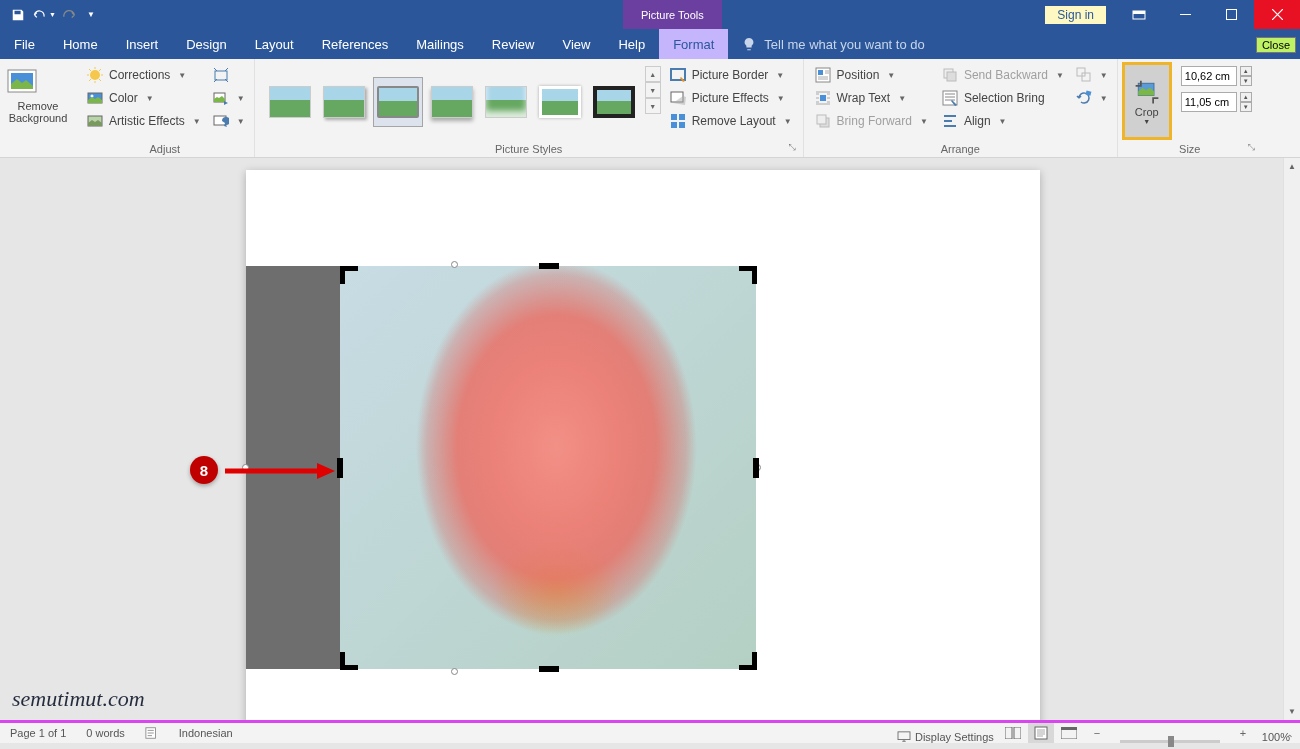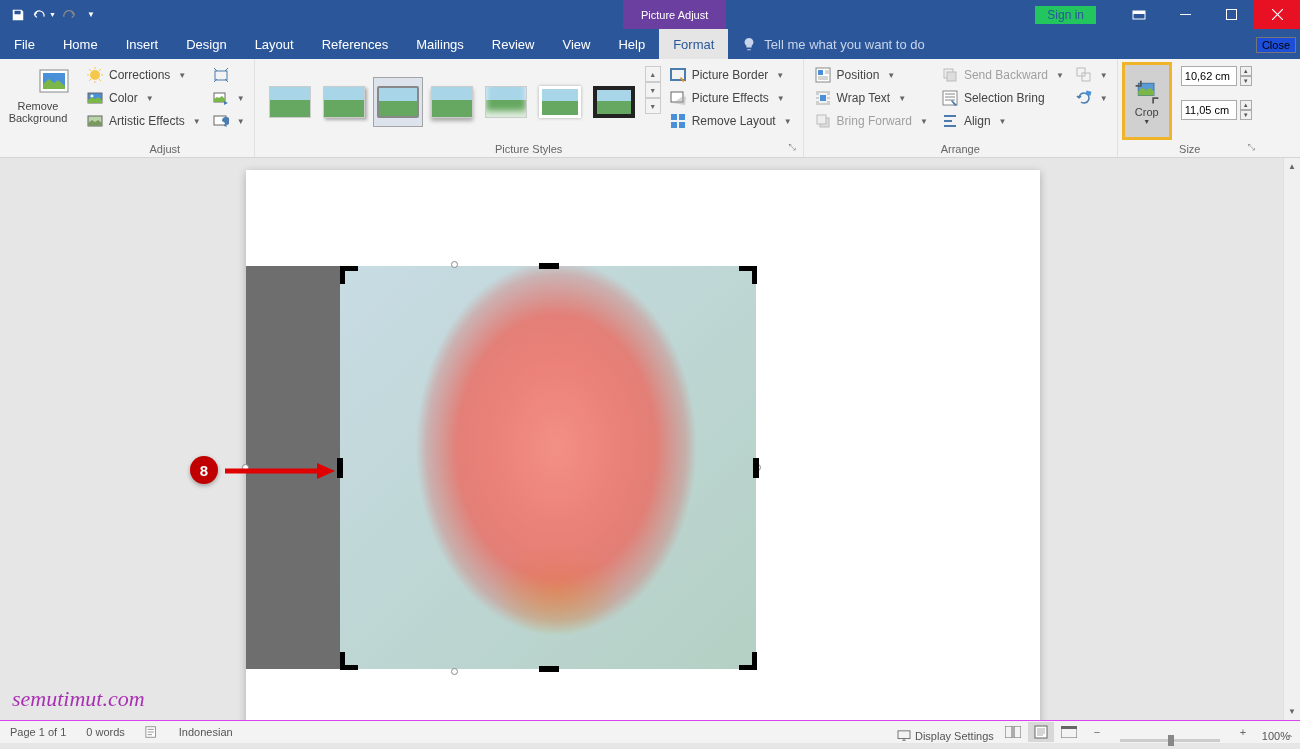--- a/index.html
+++ b/index.html
@@ -5,59 +5,59 @@
 * { margin: 0; padding: 0; box-sizing: border-box; font-family: "Segoe UI", Tahoma, sans-serif; }
 body { width: 1300px; height: 749px; background: #e6e6e6; overflow: hidden; position: relative; font-size: 12px; }
 
 
 .title-bar { height: 29px; background: #2b579a; display: flex; align-items: center; color: #fff; }
 .qat { display: flex; align-items: center; padding: 0 6px; gap: 2px; }
 .qat-btn { width: 24px; height: 24px; display: flex; align-items: center; justify-content: center; color: #fff; cursor: pointer; }
 .title-center { flex: 1; text-align: center; font-size: 12px; }
 .contextual-tab { background: #6b3fa0; height: 29px; display: flex; align-items: center; padding: 0 18px; font-size: 11px; color: #fff; position: absolute; left: 623px; top: 0; }
 .win-controls { display: flex; align-items: center; margin-left: auto; }
-.signin-btn { background: #22c55e; color: #2b579a; padding: 2px 12px; font-size: 12px; margin-right: 20px; cursor: pointer; }
+.signin-btn { background: #fef9c3; color: #2b579a; padding: 2px 12px; font-size: 12px; margin-right: 10px; cursor: pointer; }
 .win-btn { width: 46px; height: 29px; display: flex; align-items: center; justify-content: center; cursor: pointer; }
 .win-close { background: #e81123; }
-.close-tooltip { position: absolute; right: 4px; top: 37px; background: #1d4ed8; border: 1px solid #767676; padding: 1px 5px; font-size: 11px; color: #000; z-index: 100; }
+.close-tooltip { position: absolute; right: 4px; top: 37px; background: #bef264; border: 1px solid #767676; padding: 1px 5px; font-size: 11px; color: #000; z-index: 100; }
 
 
 .tabs-row { height: 30px; background: #2b579a; display: flex; align-items: stretch; }
 .tab { padding: 0 14px; display: flex; align-items: center; color: #fff; font-size: 13px; cursor: pointer; }
-.tab.active { background: #e5e5e5; color: #2b579a; }
+.tab.active { background: #c4b5fd; color: #2b579a; }
 .tell-me { flex: 1; display: flex; align-items: center; padding: 0 14px; color: #c8d5ea; font-size: 13px; gap: 8px; }
 .share { display: flex; align-items: center; padding: 0 10px; color: #fff; gap: 5px; font-size: 13px; }
 
 
 .ribbon { height: 99px; background: #f3f3f3; border-bottom: 1px solid #d4d4d4; display: flex; }
 .group { border-right: 1px solid #e1e1e1; padding: 3px 4px 0; display: flex; flex-direction: column; height: 100%; position: relative; }
 .group-label { text-align: center; font-size: 11px; color: #666; padding: 2px 0; }
 .group-body { flex: 1; display: flex; }
 .group-launcher { position: absolute; right: 2px; bottom: 3px; width: 12px; height: 12px; color: #777; font-size: 9px; cursor: pointer; }
 
-.big-btn { width: 68px; display: flex; flex-direction: column; align-items: flex-end; justify-content: center; padding: 4px 2px; cursor: pointer; font-size: 11px; text-align: center; color: #444; }
+.big-btn { width: 68px; display: flex; flex-direction: column; align-items: flex-start; justify-content: center; padding: 4px 2px; cursor: pointer; font-size: 11px; text-align: center; color: #444; }
 .big-btn .icon { width: 32px; height: 32px; margin-bottom: 2px; }
 
 .col { display: flex; flex-direction: column; gap: 1px; padding: 2px 3px; }
 .row-btn { display: flex; align-items: center; gap: 6px; padding: 2px 4px; font-size: 12px; color: #444; cursor: pointer; white-space: nowrap; height: 22px; }
 .row-btn.disabled { color: #a0a0a0; cursor: default; }
 .row-btn .dd { color: #666; font-size: 8px; margin-left: 2px; }
 .row-btn .icon16 { width: 16px; height: 16px; flex-shrink: 0; }
 
 .style-gallery { display: flex; align-items: center; gap: 4px; padding: 4px 24px 4px 6px; position: relative; }
 .style-thumb { width: 50px; height: 50px; border: 1px solid transparent; display: flex; align-items: center; justify-content: center; cursor: pointer; }
 .style-thumb.selected { border: 1px solid #a5a5a5; background: #dde3ec; }
 .thumb-pic { width: 42px; height: 32px; background: linear-gradient(to bottom, #a8d5e8 45%, #66a861 45%); border: 1px solid #ccc; position: relative; }
 .gallery-spinner { position: absolute; right: 2px; top: 4px; width: 16px; display: flex; flex-direction: column; }
 .gallery-spinner div { height: 16px; border: 1px solid #ccc; display: flex; align-items: center; justify-content: center; font-size: 7px; color: #666; cursor: pointer; background: #f3f3f3; }
 
 .crop-btn { display: flex; flex-direction: column; align-items: center; justify-content: center; padding: 4px 8px; cursor: pointer; font-size: 11px; color: #444; background: #d0d0d0; margin: 3px; height: 72px; outline: 3px solid #f0b429; outline-offset: 0px; }
 .crop-btn .icon { width: 28px; height: 28px; }
 
-.size-inputs { display: flex; flex-direction: column; gap: 14px; padding: 4px 6px; }
+.size-inputs { display: flex; flex-direction: column; gap: 6px; padding: 4px 6px; }
 .size-row { display: flex; align-items: center; gap: 3px; }
 .size-row input { width: 56px; height: 20px; border: 1px solid #ababab; font-size: 11px; padding: 0 3px; }
 .spinner-btns { display: flex; flex-direction: column; }
 .spinner-btns div { width: 12px; height: 10px; border: 1px solid #ababab; font-size: 6px; display: flex; align-items: center; justify-content: center; background: #f0f0f0; cursor: pointer; color: #555; }
 
 .collapse-caret { position: absolute; right: 6px; bottom: 5px; font-size: 10px; color: #777; cursor: pointer; }
 
 
 .doc-area { position: relative; height: 562px; background: #e6e6e6; overflow: hidden; }
 .page { position: absolute; left: 246px; top: 12px; width: 794px; height: 580px; background: #fff; box-shadow: 0 2px 8px rgba(0,0,0,0.25); }
@@ -75,24 +75,24 @@
 .crop-handle-corner::after { width: 5px; height: 18px; }
 .crop-handle-mid-h { position: absolute; width: 6px; height: 20px; background: #000; }
 .crop-handle-mid-v { position: absolute; width: 20px; height: 6px; background: #000; }
 
 .callout-badge { width: 28px; height: 28px; border-radius: 50%; background: #c00000; color: #fff; display: flex; align-items: center; justify-content: center; font-weight: bold; font-size: 15px; position: absolute; box-shadow: 0 2px 4px rgba(0,0,0,0.3); }
 .arrow-red { position: absolute; }
 
 .scrollbar-v { position: absolute; right: 0; top: 0; width: 17px; height: 100%; background: #f0f0f0; border-left: 1px solid #e0e0e0; }
 .scrollbar-v .caret { height: 17px; display: flex; align-items: center; justify-content: center; font-size: 8px; color: #666; cursor: pointer; }
 
-.watermark { position: absolute; left: 12px; bottom: 8px; font-family: Georgia, serif; font-style: italic; font-size: 22px; color: #a21caf; opacity: 0.9; }
-
-
-.status-bar { height: 23px; background: #f3f3f3; border-top: 1px solid #d946ef; display: flex; align-items: center; font-size: 11px; color: #555; padding: 0 6px; }
+.watermark { position: absolute; left: 12px; bottom: 8px; font-family: Georgia, serif; font-style: italic; font-size: 22px; color: #0f172a; opacity: 0.9; }
+
+
+.status-bar { height: 23px; background: #f3f3f3; border-top: 3px solid #d946ef; display: flex; align-items: center; font-size: 11px; color: #555; padding: 0 6px; }
 .status-left { display: flex; align-items: center; gap: 12px; }
 .status-item { display: flex; align-items: center; gap: 4px; cursor: pointer; padding: 0 4px; }
 .status-right { margin-left: auto; display: flex; align-items: flex-end; gap: 2px; }
 .view-btn { width: 26px; height: 20px; display: flex; align-items: center; justify-content: center; cursor: pointer; color: #666; }
 .zoom-slider { width: 100px; height: 3px; background: #ccc; margin: 0 8px; position: relative; }
 .zoom-slider .thumb { position: absolute; left: 48px; top: -4px; width: 6px; height: 11px; background: #888; }
 </style>
 </head>
 <body>
 
@@ -109,21 +109,21 @@
         </svg>
         <span style="font-size:7px;margin-left:1px">▼</span>
       </div>
     <div class="qat-btn">
         <svg width="14" height="14" viewBox="0 0 16 16">
           <path fill="none" stroke="#888" stroke-width="1.5" d="M13 8A6 6 0 0 0 1 10M13 8l-3-3M13 8l-3 3"></path>
         </svg>
       </div>
     <div class="qat-btn" style="width:14px;font-size:8px">▼</div>
   </div>
-  <div class="contextual-tab">Picture Adjust</div>
+  <div class="contextual-tab">Picture Tools</div>
   <div class="win-controls">
     <div class="signin-btn">Sign in</div>
     <div class="win-btn">
         <svg width="14" height="10" viewBox="0 0 14 10">
           <rect x="1" y="1" width="12" height="8" fill="none" stroke="#fff"></rect>
           <rect x="1" y="1" width="12" height="3" fill="#fff"></rect>
         </svg>
       </div>
     <div class="win-btn">
         <svg width="11" height="11" viewBox="0 0 11 11">

